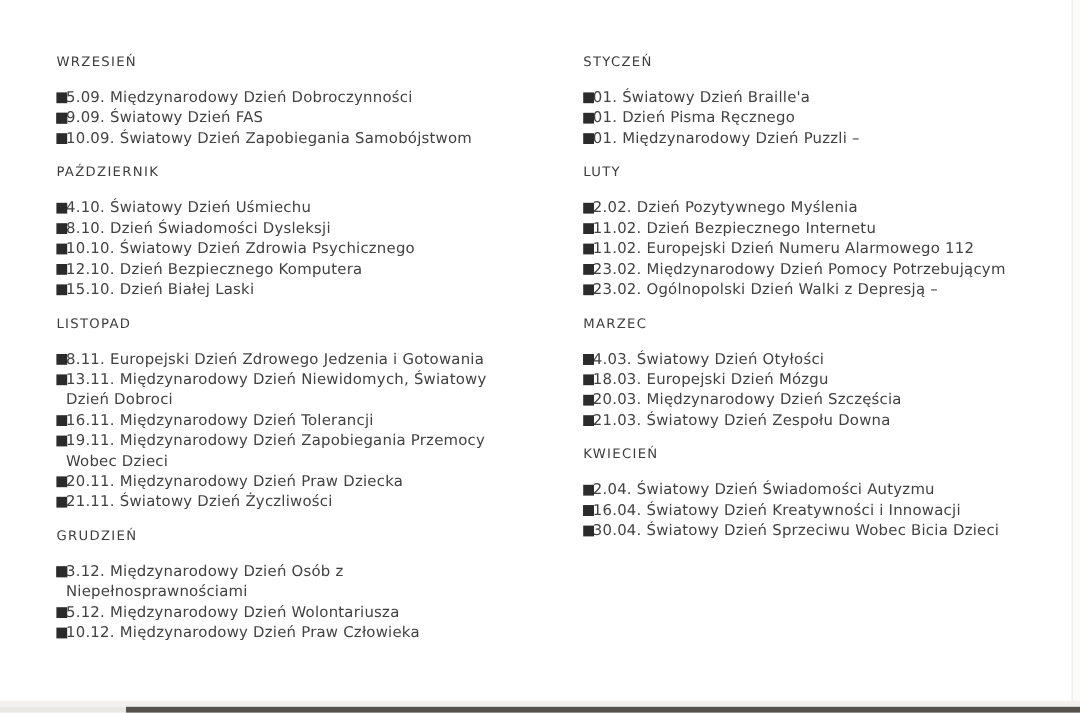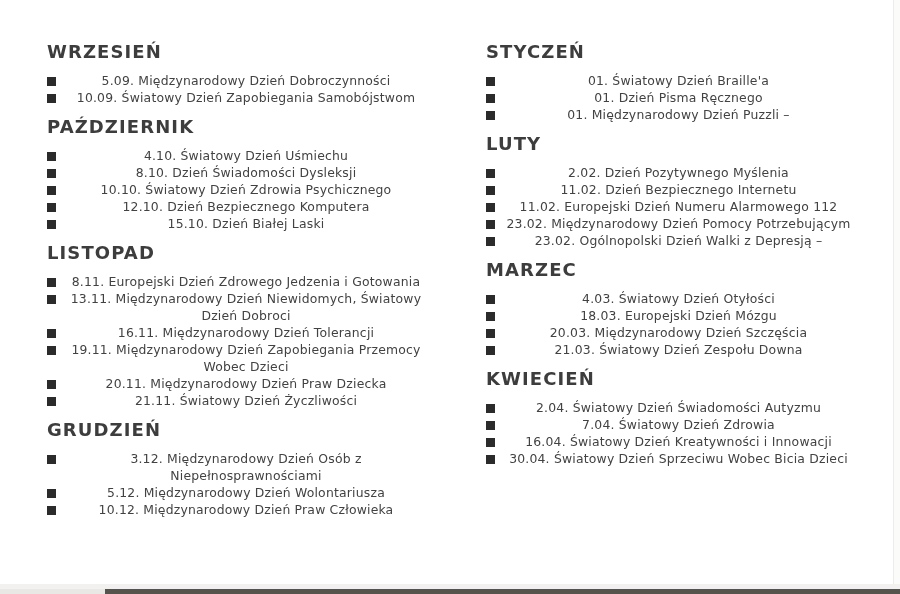--- a/index.html
+++ b/index.html
@@ -14,45 +14,46 @@
   .page-right{left:428px;width:441px;height:585px;padding:45px 6px 0 58px;}
 
   .gutter{position:absolute;left:445px;top:0;width:7px;height:585px;background:#e4e4e4;}
   .right-edge{position:absolute;left:893px;top:0;width:7px;height:585px;background:#fbfbfa;border-left:1px solid #ececea;}
   .page-bottom-shadow{position:absolute;left:0;top:584px;width:900px;height:5px;background:#f2f1ef;}
 
   .scrollbar-track{position:absolute;left:0;top:589px;width:900px;height:5px;background:#e9e8e4;}
   .scrollbar-thumb{position:absolute;left:105px;top:0;width:795px;height:5px;background:#56534d;}
 
   .month-heading{
-    font-size:18px;font-weight:bold;color:#3d3d3d;
+    font-size:11px;font-weight:normal;color:#3d3d3d;
     letter-spacing:1.1px;line-height:13px;margin:0 0 14px 0;
   }
   ul.day-list{list-style:none;margin:0 0 14px 0;padding:0;}
   li.day-item{
     position:relative;padding-left:8px;
-    font-size:12.4px;line-height:17px;color:#424242;letter-spacing:0.2px;text-align:center;
+    font-size:12.4px;line-height:17px;color:#424242;letter-spacing:0.2px;
   }
   .sq{
     position:absolute;left:0;top:4.5px;width:9px;height:9px;background:#2b2b2b;
   }
   .txt{white-space:pre-line;}
 </style>
 </head>
 <body>
 
 <div class="screen">
 
   <div class="page page-left">
 
     <section>
       <h3 class="month-heading">WRZESIEŃ</h3>
       <ul class="day-list">
         <li class="day-item"><span class="sq"></span><span class="txt">5.09. Międzynarodowy Dzień Dobroczynności</span></li>
         <li class="day-item"><span class="sq"></span></li>
+        <li class="day-item"><span class="sq"></span><span class="txt">9.09. Światowy Dzień FAS</span></li>
         <li class="day-item"><span class="sq"></span><span class="txt">10.09. Światowy Dzień Zapobiegania Samobójstwom</span></li>
       </ul>
     </section>
 
     <section>
       <h3 class="month-heading">PAŹDZIERNIK</h3>
       <ul class="day-list">
         <li class="day-item"><span class="sq"></span><span class="txt">4.10. Światowy Dzień Uśmiechu</span></li>
         <li class="day-item"><span class="sq"></span><span class="txt">8.10. Dzień Świadomości Dysleksji</span></li>
         <li class="day-item"><span class="sq"></span><span class="txt">10.10. Światowy Dzień Zdrowia Psychicznego</span></li>
@@ -120,21 +121,21 @@
         <li class="day-item"><span class="sq"></span><span class="txt">18.03. Europejski Dzień Mózgu</span></li>
         <li class="day-item"><span class="sq"></span><span class="txt">20.03. Międzynarodowy Dzień Szczęścia</span></li>
         <li class="day-item"><span class="sq"></span><span class="txt">21.03. Światowy Dzień Zespołu Downa</span></li>
       </ul>
     </section>
 
     <section>
       <h3 class="month-heading">KWIECIEŃ</h3>
       <ul class="day-list">
         <li class="day-item"><span class="sq"></span><span class="txt">2.04. Światowy Dzień Świadomości Autyzmu</span></li>
-        <li class="day-item"><span class="sq"></span><span class="txt">7.04. Światowy Dzień Zdrowia</span></li>
+        <li class="day-item"><span class="sq"></span></li>
         <li class="day-item"><span class="sq"></span><span class="txt">16.04. Światowy Dzień Kreatywności i Innowacji</span></li>
         <li class="day-item"><span class="sq"></span><span class="txt">30.04. Światowy Dzień Sprzeciwu Wobec Bicia Dzieci</span></li>
       </ul>
     </section>
 
   </div>
 
   <div class="right-edge"></div>
 
   <div class="page-bottom-shadow"></div>

